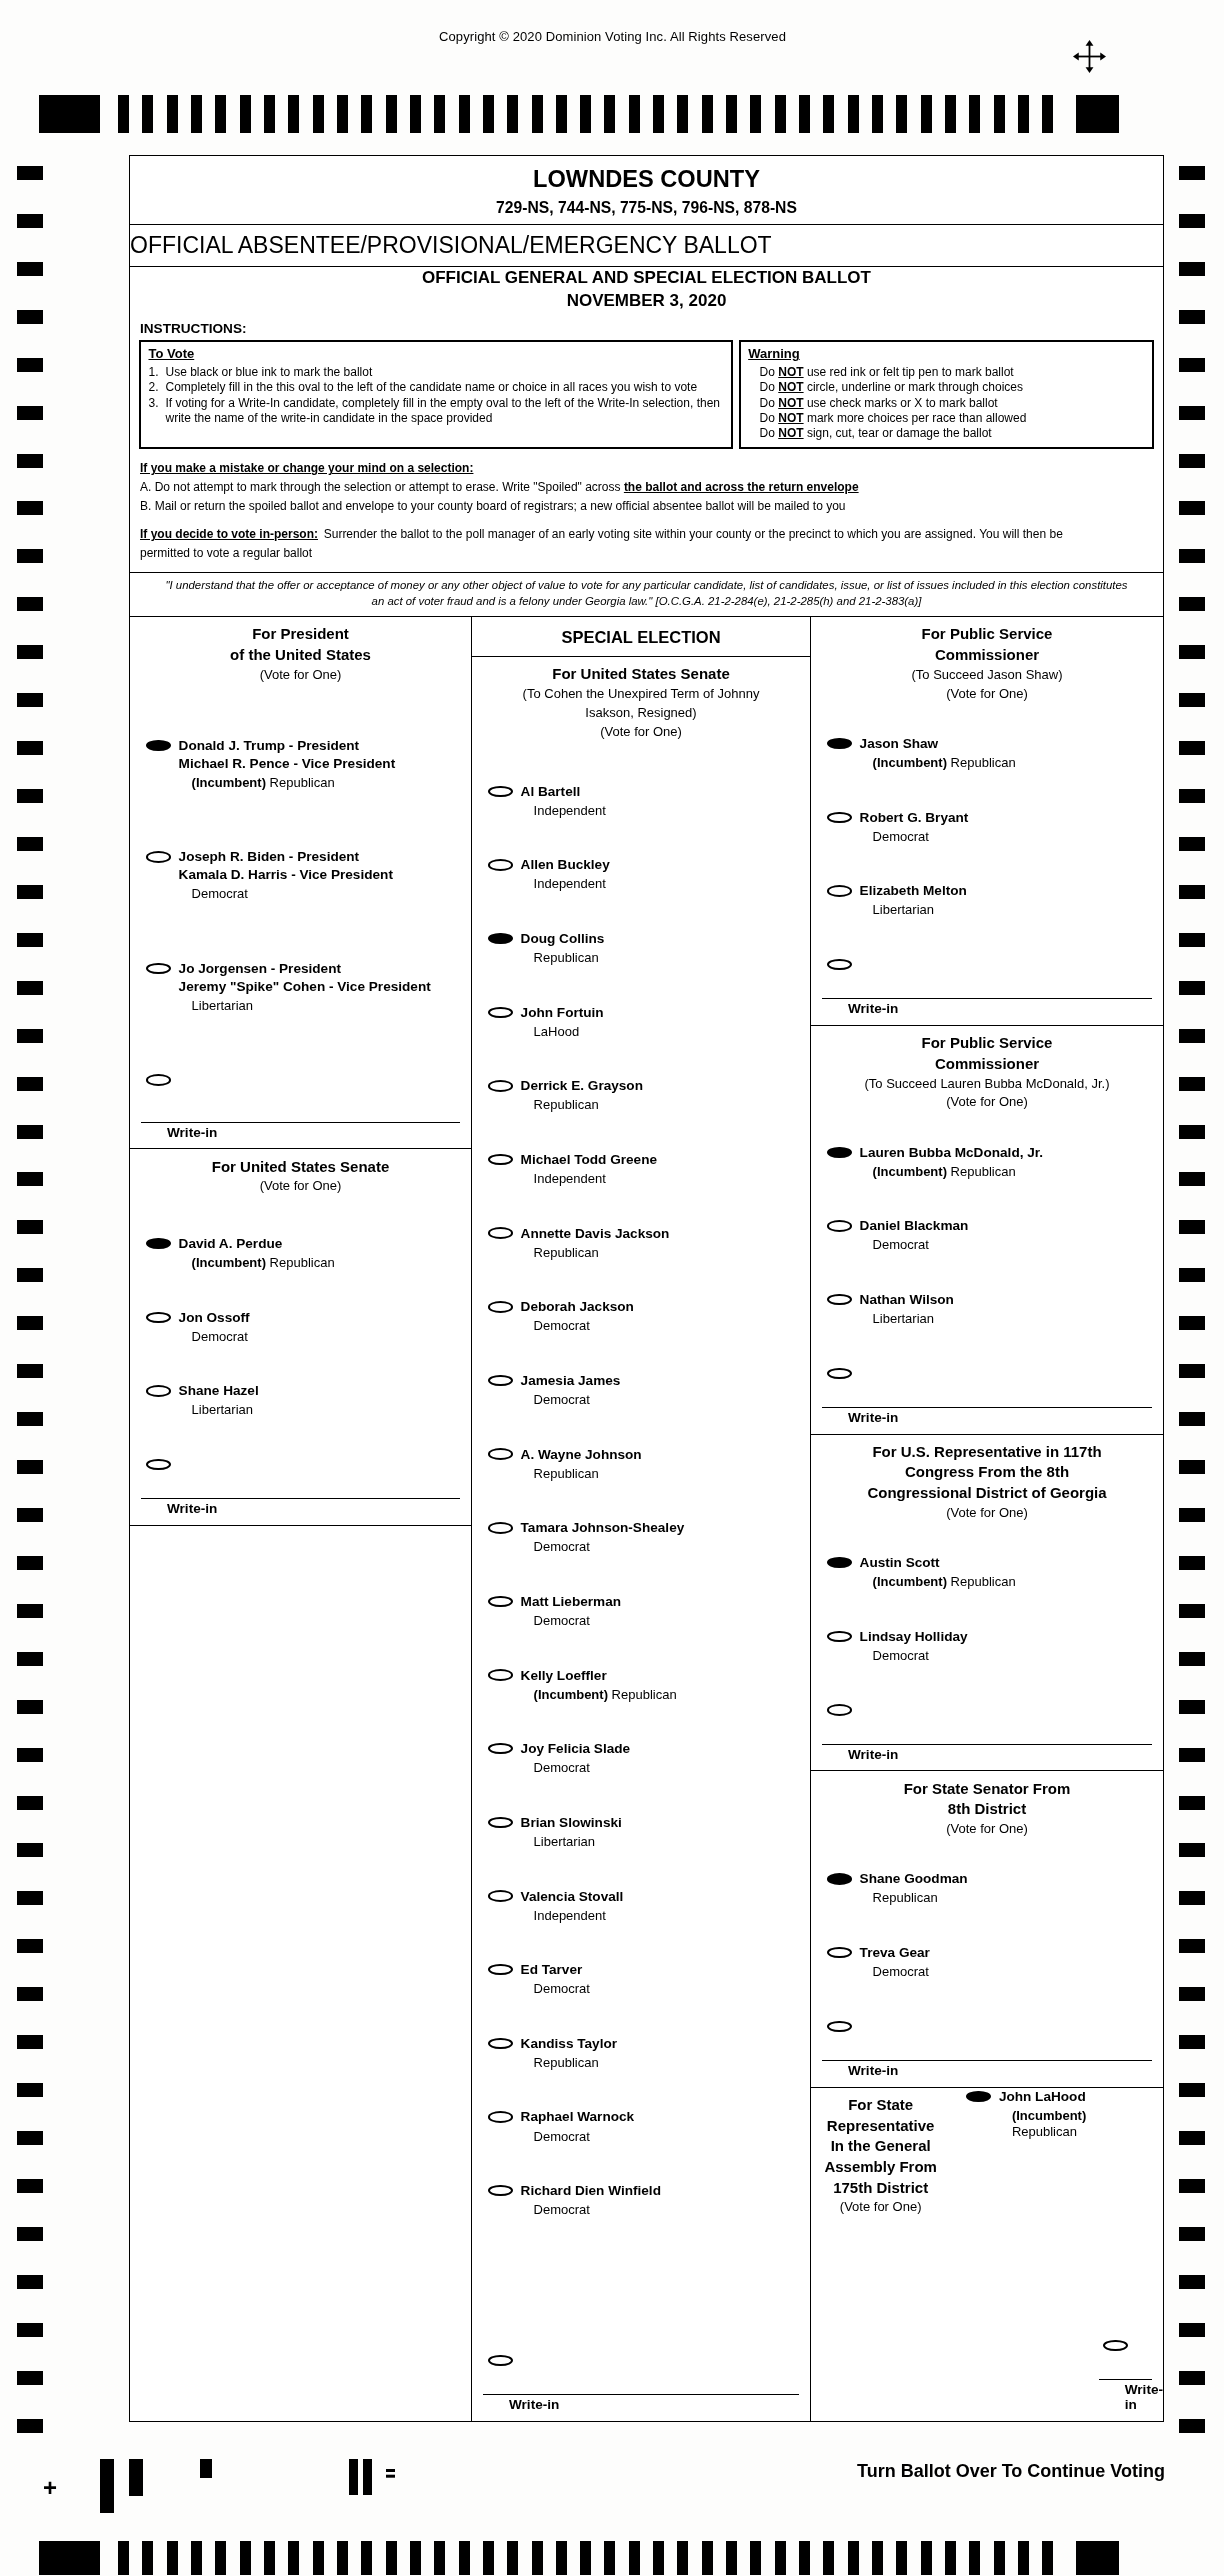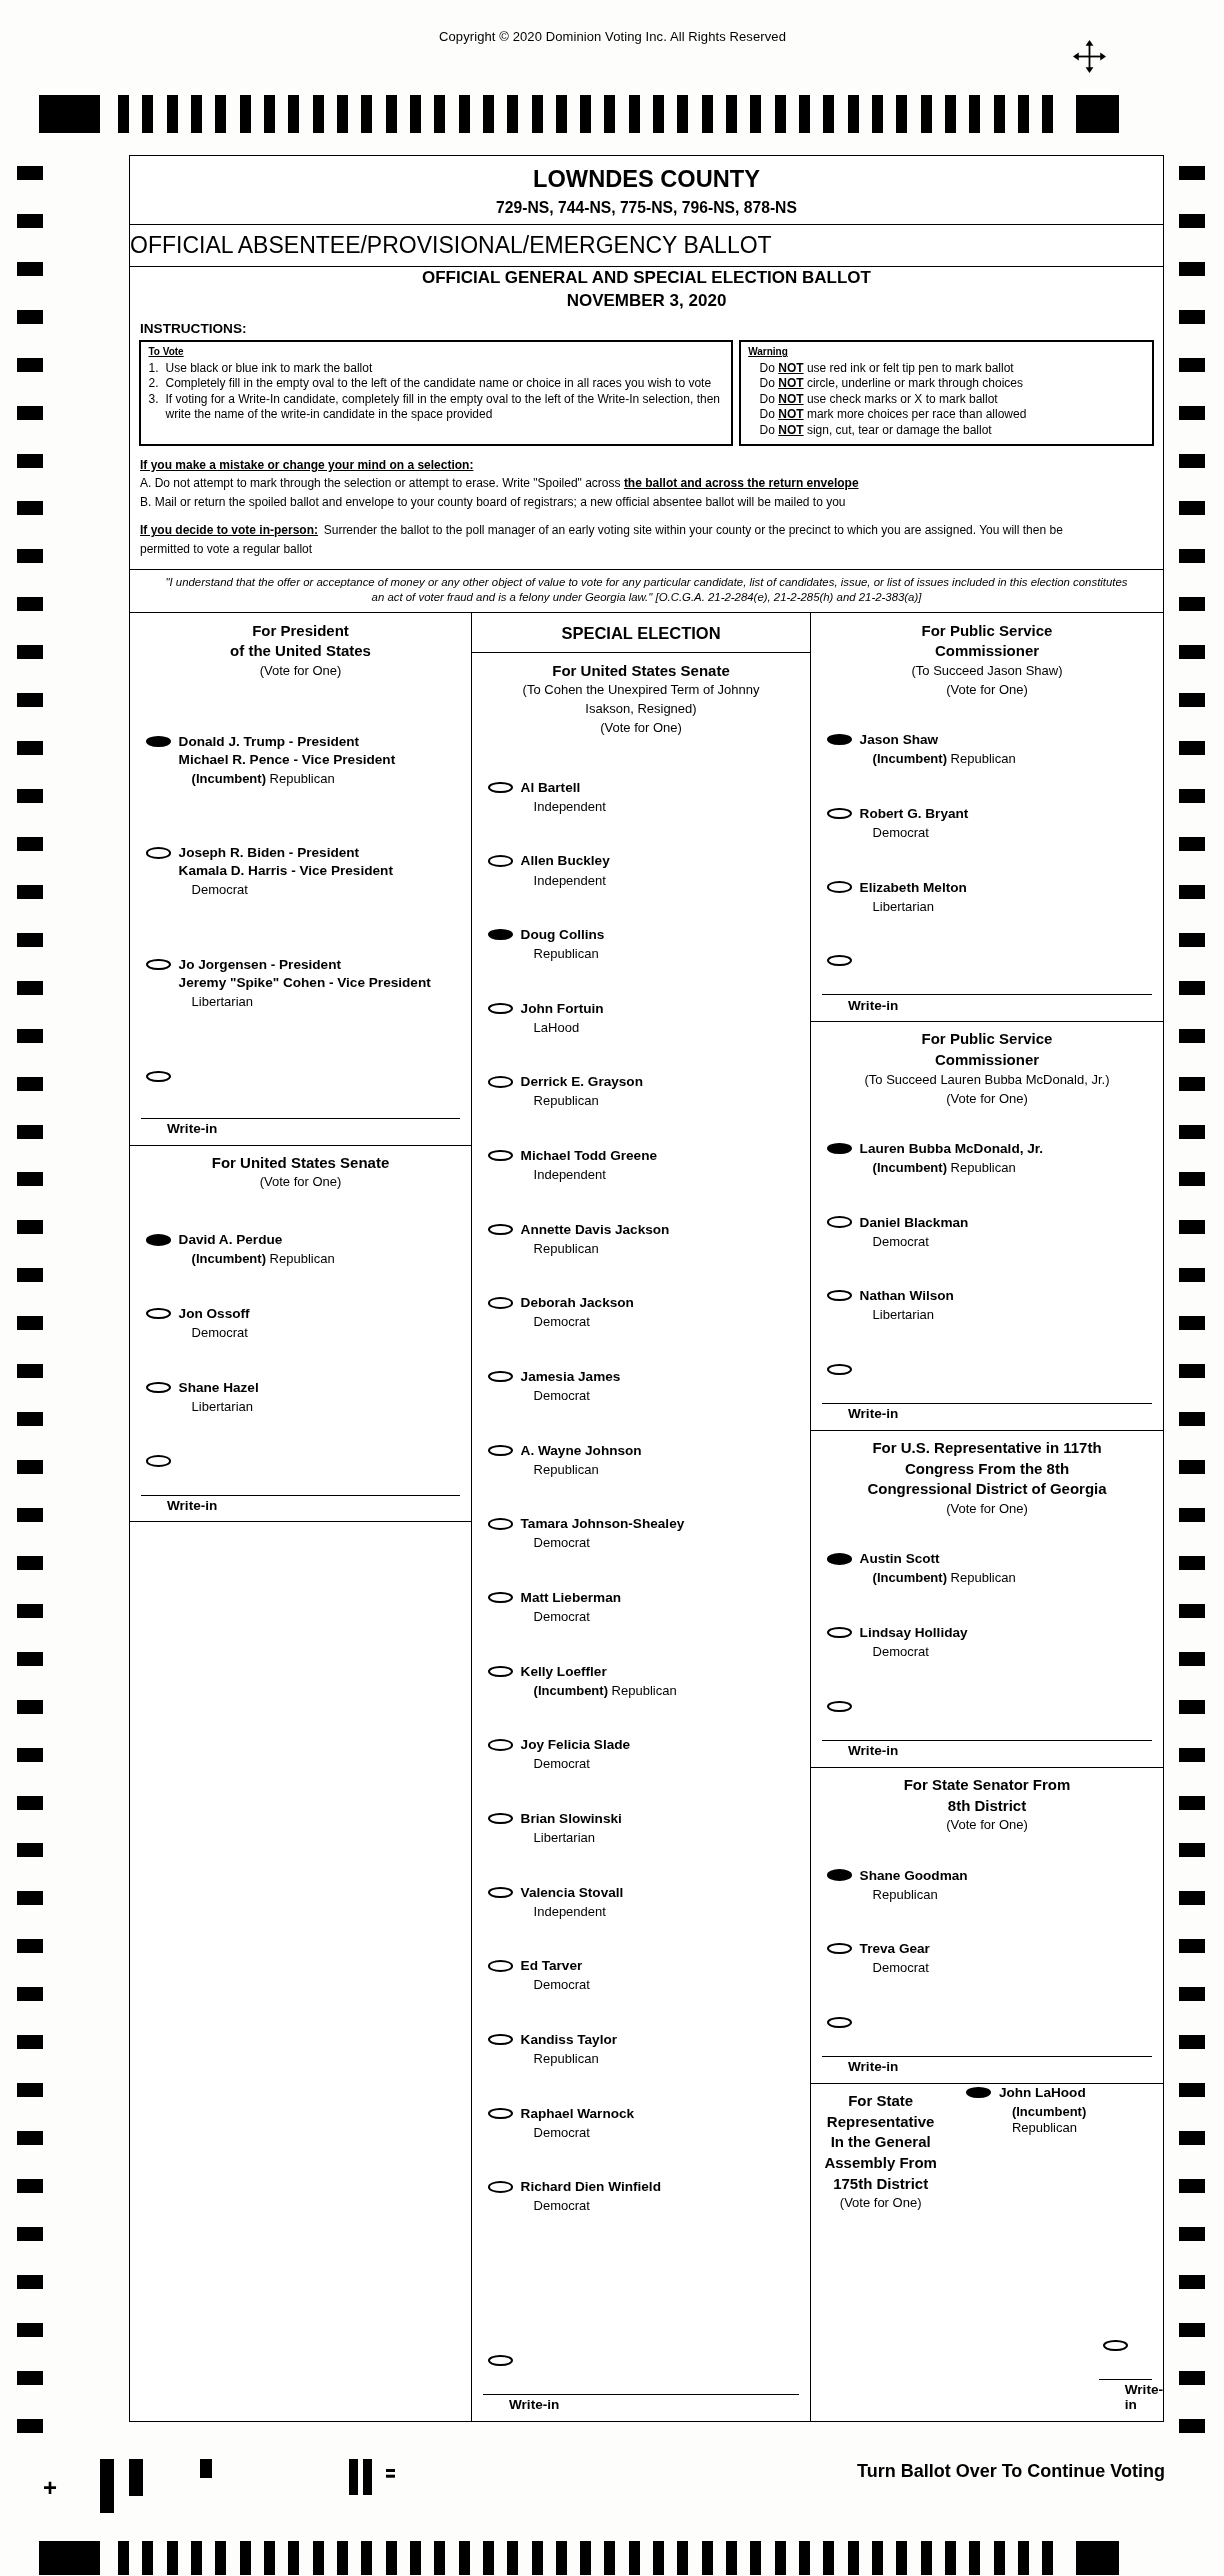--- a/index.html
+++ b/index.html
@@ -47,21 +47,21 @@
   .h-precincts { font-size:15.7px; font-weight:bold; text-align:center; margin:5.7px 0 7.2px; }
   .rule { border-top:1.4px solid #000; }
   .h-title { font-size:23px; font-weight:normal; text-align:left; margin:7px 0; }
   .h-sub { font-size:17px; font-weight:bold; text-align:center; line-height:1.35; }
   .h-sub:first-of-type { margin-top:5.7px; }
   .instr-label { font-size:13.6px; font-weight:bold; margin:8.6px 0 3.6px 10px; }
   .instr-row { display:flex; gap:5.7px; margin:0 9.3px; align-items:stretch; }
   .ibox { border:2.1px solid #000; padding:4.3px 7.2px 5.7px; font-size:12px; line-height:1.28; }
   .tovote { flex:0 0 594px; }
   .warnbox { flex:1; }
-  .ibox-title { font-weight:bold; text-decoration:underline; font-size:10px; margin-bottom:2.1px; }
+  .ibox-title { font-weight:bold; text-decoration:underline; font-size:13px; margin-bottom:2.1px; }
   .tv-item { display:flex; }
   .tv-num { flex:0 0 17px; }
   .warn-item { margin-left:11.4px; }
   .mistake { margin:10px 10px 0; font-size:12px; line-height:1.55; }
   .sec-head { font-weight:bold; text-decoration:underline; }
   .inperson { margin-top:10px; max-width:973px; }
   .ip-text { margin-left:5.7px; }
   .fraud {
     border-top:1.4px solid #000; margin-top:10px; padding:5px 29px 6.4px;
     font-style:italic; font-size:11.4px; text-align:center; line-height:1.38;
@@ -329,21 +329,21 @@
       <div class="instr-row">
         <div class="ibox tovote">
           <div class="ibox-title">To Vote</div>
           <div>
               <div class="tv-item">
                 <span class="tv-num">1.</span>
                 <span>Use black or blue ink to mark the ballot</span>
               </div>
               <div class="tv-item">
                 <span class="tv-num">2.</span>
-                <span>Completely fill in the empty oval to the left of the candidate name or choice in all races you wish to vote</span>
+                <span>Completely fill in the this oval to the left of the candidate name or choice in all races you wish to vote</span>
               </div>
               <div class="tv-item">
                 <span class="tv-num">3.</span>
                 <span>If voting for a Write-In candidate, completely fill in the empty oval to the left of the Write-In selection, then write the name of the write-in candidate in the space provided</span>
               </div>
             </div>
         </div>
         <div class="ibox warnbox">
           <div class="ibox-title">Warning</div>
           <div>

